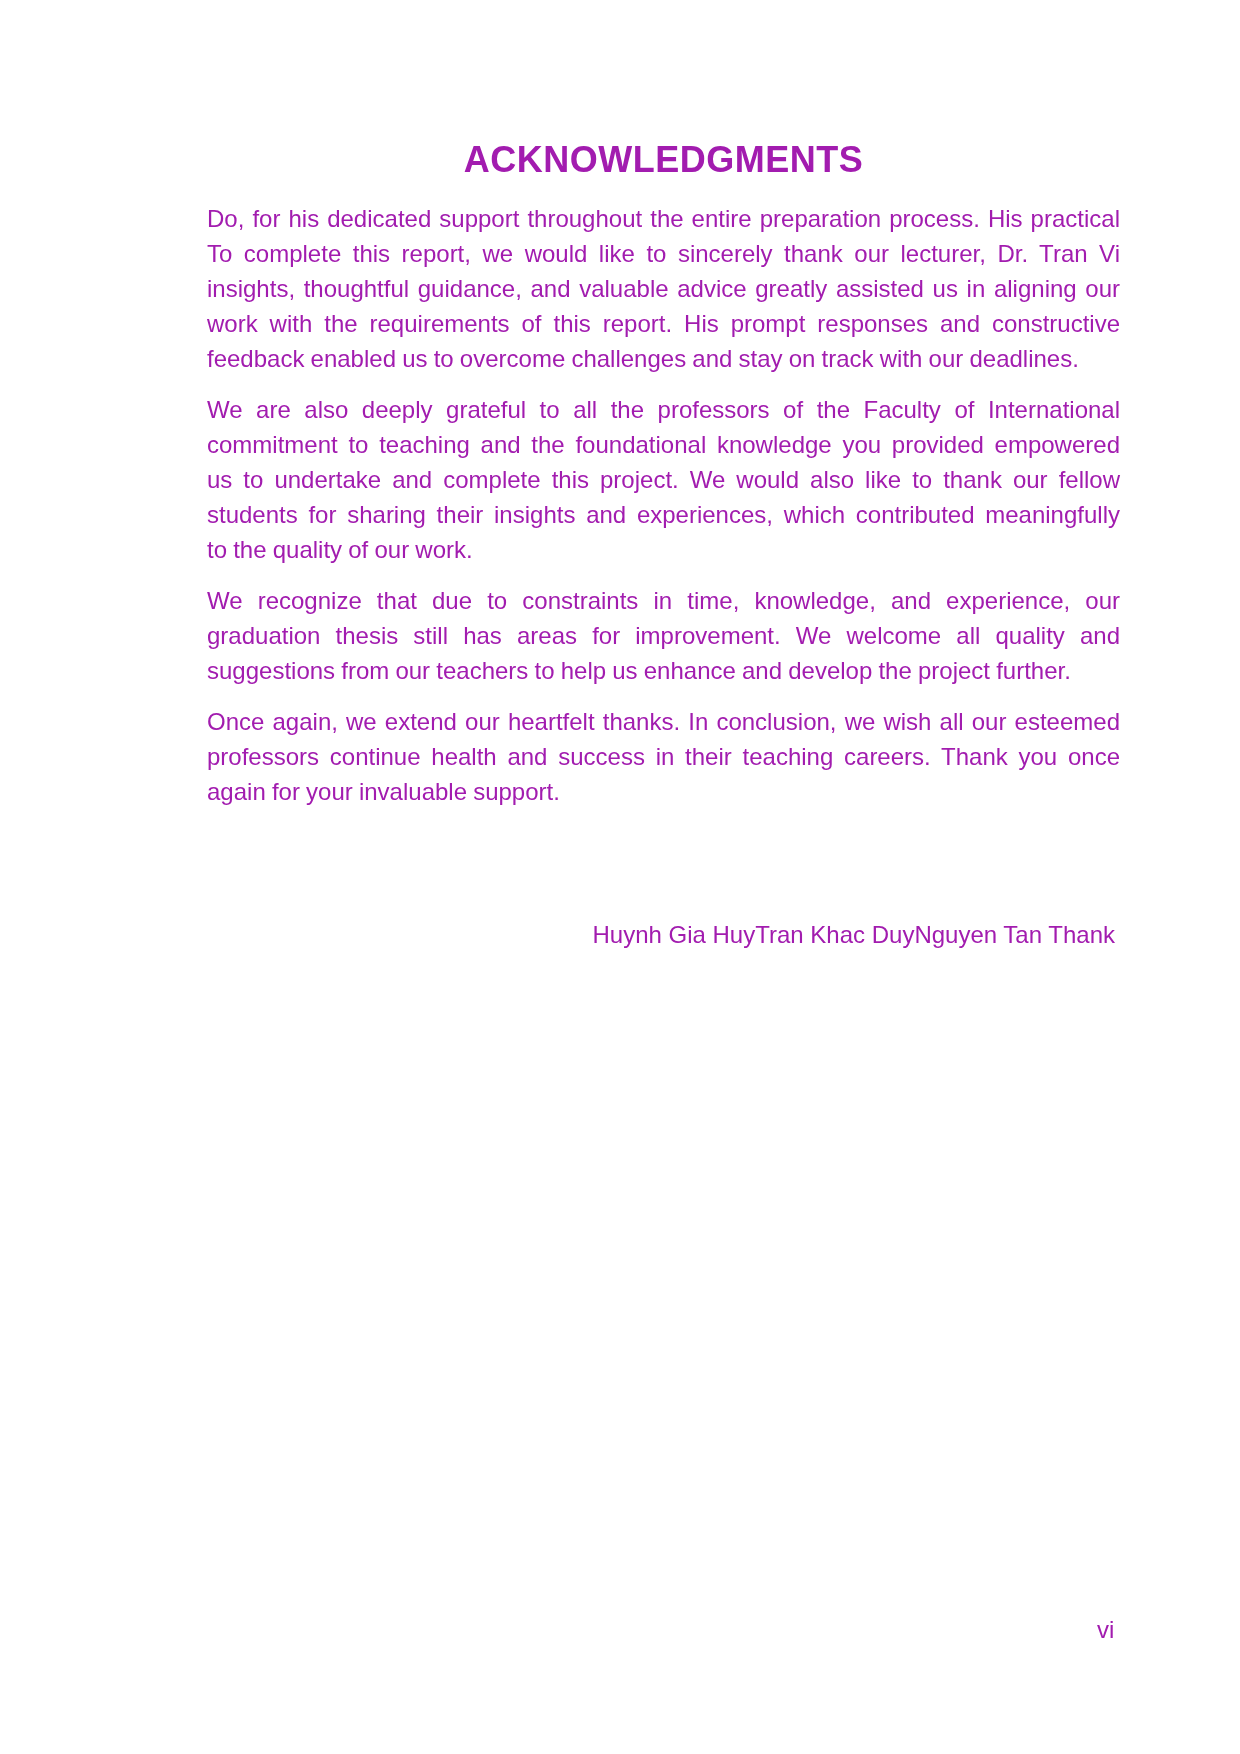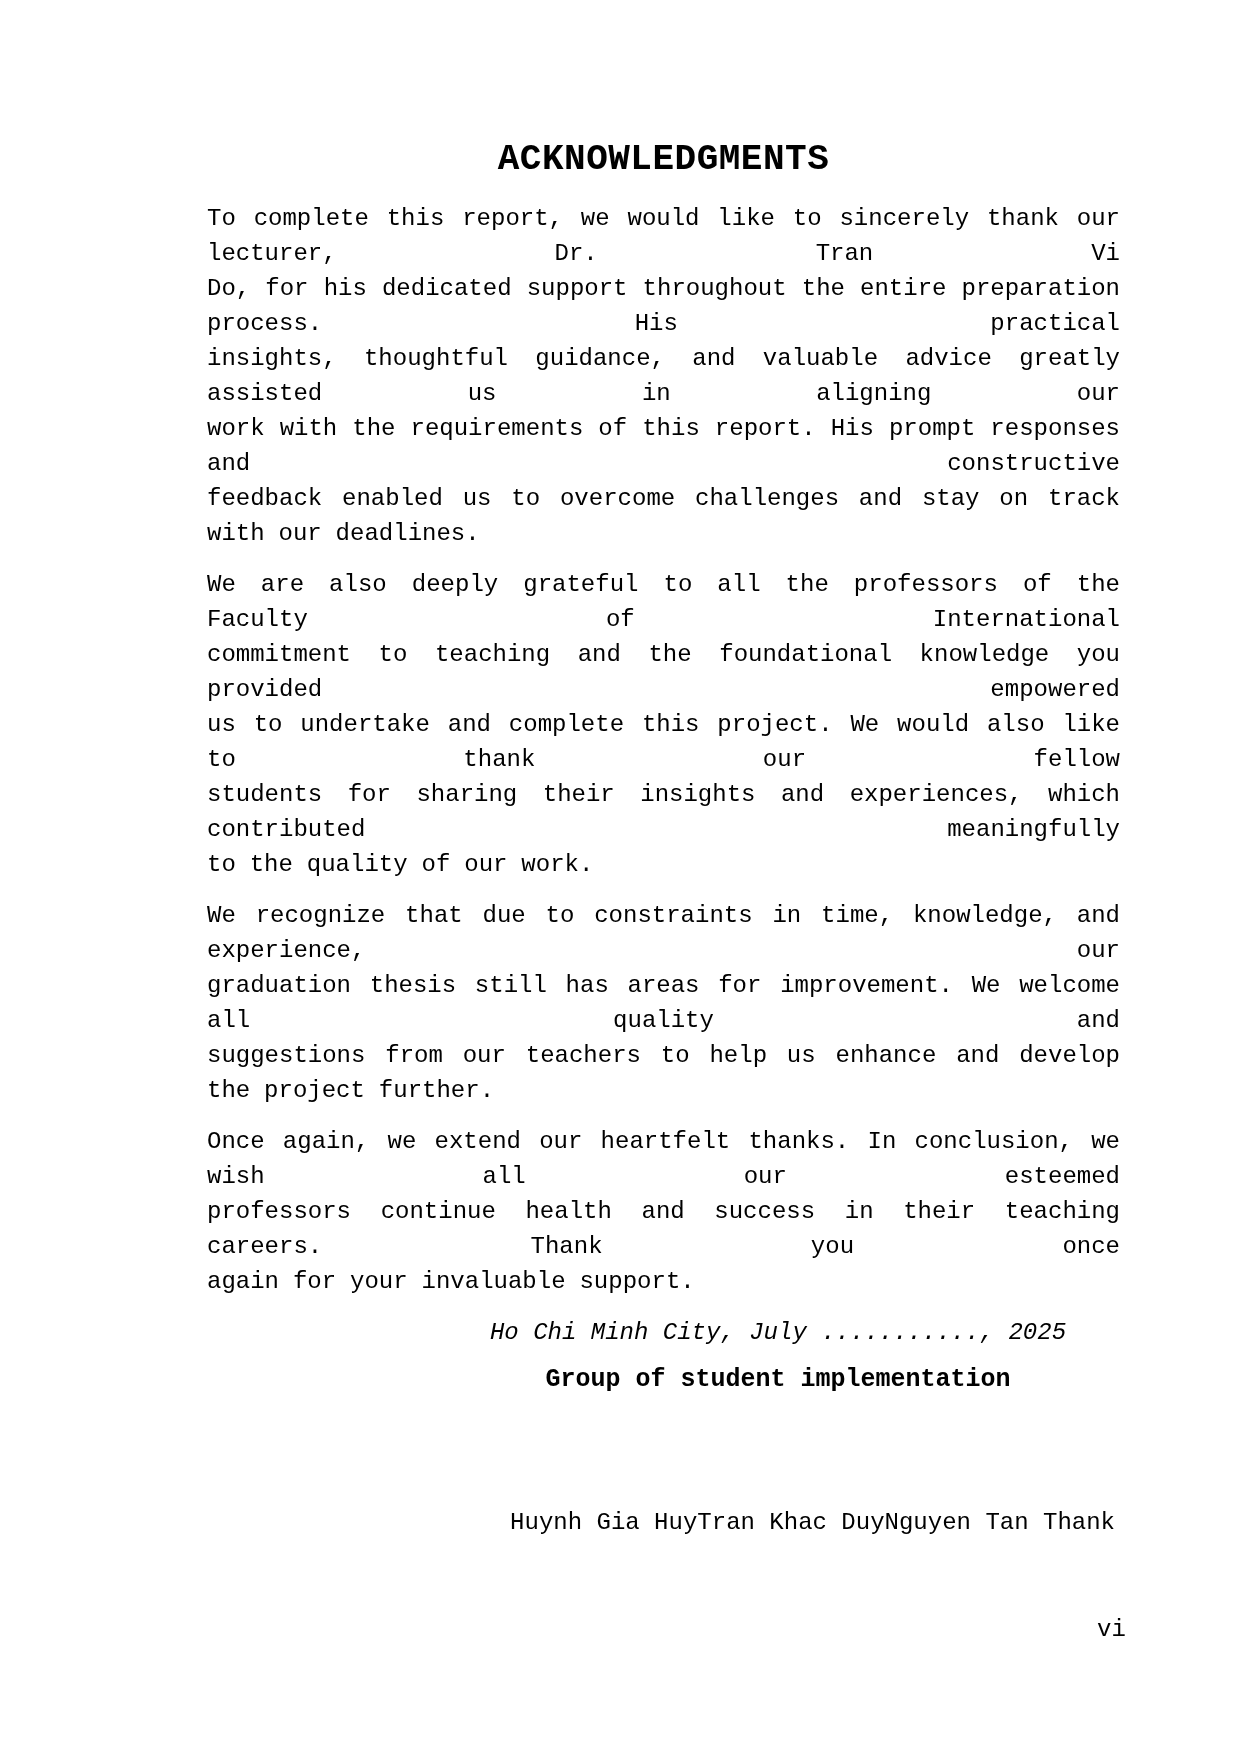--- a/index.html
+++ b/index.html
@@ -5,22 +5,22 @@
   html, body {
     margin: 0;
     padding: 0;
     background: #ffffff;
   }
   .page {
     position: relative;
     width: 1240px;
     height: 1754px;
     background: #ffffff;
-    color: #000000;
-    font-family: Liberation Mono, monospace;
+    color: #a21caf;
+    font-family: Liberation Sans, sans-serif;
     overflow: hidden;
     box-sizing: border-box;
     padding-top: 140px;
   }
   .content {
     margin-left: 207px;
     width: 913px;
   }
   .title {
     margin: 0;
@@ -82,22 +82,22 @@
 </style>
 </head>
 <body>
 
 <div class="page">
   <div class="content">
     <h1 class="title">ACKNOWLEDGMENTS</h1>
 
     <div class="paragraphs">
         <div class="para">
+          <div class="ln">Do, for his dedicated support throughout the entire preparation process. His practical</div>
           <div class="ln">To complete this report, we would like to sincerely thank our lecturer, Dr. Tran Vi</div>
-          <div class="ln">Do, for his dedicated support throughout the entire preparation process. His practical</div>
           <div class="ln">insights, thoughtful guidance, and valuable advice greatly assisted us in aligning our</div>
           <div class="ln">work with the requirements of this report. His prompt responses and constructive</div>
           <div class="ln last">feedback enabled us to overcome challenges and stay on track with our deadlines.</div>
         </div>
         <div class="para">
           <div class="ln">We are also deeply grateful to all the professors of the Faculty of International</div>
           <div class="ln">commitment to teaching and the foundational knowledge you provided empowered</div>
           <div class="ln">us to undertake and complete this project. We would also like to thank our fellow</div>
           <div class="ln">students for sharing their insights and experiences, which contributed meaningfully</div>
           <div class="ln last">to the quality of our work.</div>
@@ -107,24 +107,20 @@
           <div class="ln">graduation thesis still has areas for improvement. We welcome all quality and</div>
           <div class="ln last">suggestions from our teachers to help us enhance and develop the project further.</div>
         </div>
         <div class="para">
           <div class="ln">Once again, we extend our heartfelt thanks. In conclusion, we wish all our esteemed</div>
           <div class="ln">professors continue health and success in their teaching careers. Thank you once</div>
           <div class="ln last">again for your invaluable support.</div>
         </div>
       </div>
 
-    <div class="closing">
-      <div class="date-line">Ho Chi Minh City, July ..........., 2025</div>
-      <div class="group-line">Group of student implementation</div>
-    </div>
 
     <div class="signatures">
         <span>Huynh Gia Huy</span>
         <span>Tran Khac Duy</span>
         <span>Nguyen Tan Thank</span>
       </div>
   </div>
 
   <div class="page-number">vi</div>
 </div>

